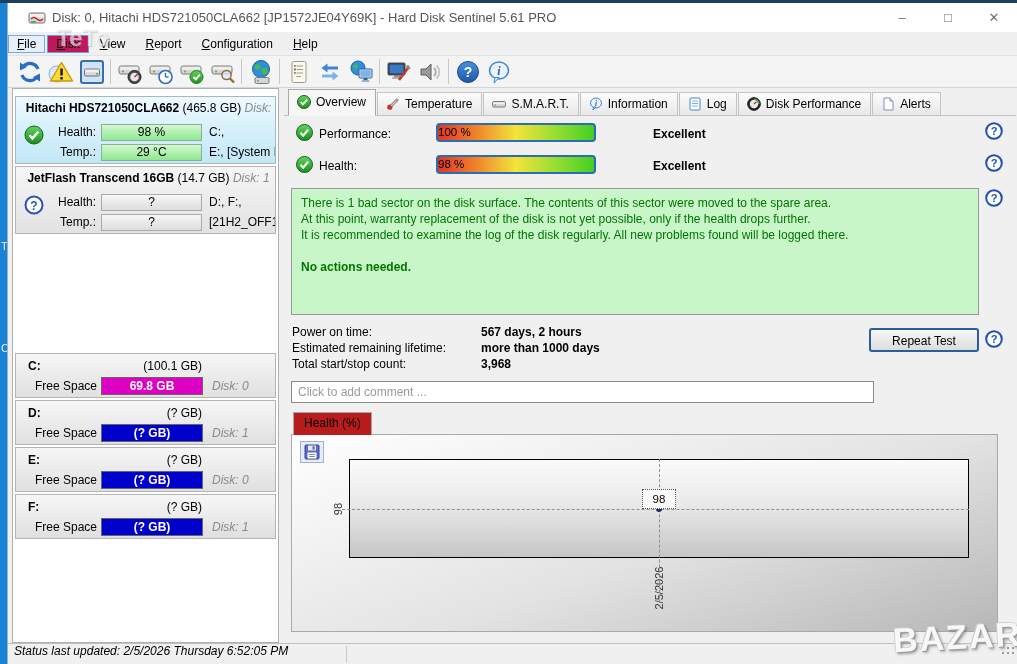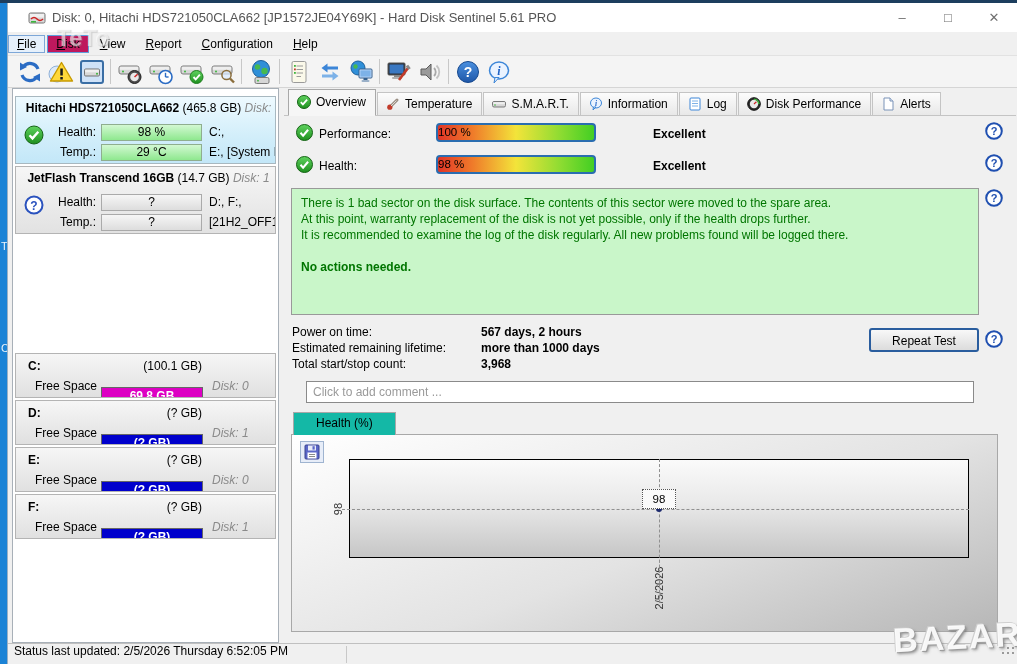--- a/index.html
+++ b/index.html
@@ -52,21 +52,21 @@
                background:linear-gradient(180deg,#d2f8d2,#8fe88f); text-align:center; line-height:15px; }
   .drow .bar.unk { background:linear-gradient(180deg,#f6f6f6,#dddddd); border-color:#aaa; }
   .drow .ext { position:absolute; left:193px; top:1px; white-space:nowrap; }
 
   .part-panel { position:absolute; left:2px; width:261px; height:45px; border:1px solid #b4b4b4;
                 background:linear-gradient(180deg,#f6f6f6 0%,#e0e0e0 100%); overflow:hidden; }
   .part-letter { position:absolute; left:12px; top:5px; font-weight:bold; }
   .part-size { position:absolute; left:80px; top:5px; width:106px; text-align:right; }
   .part-free-lbl { position:absolute; left:0px; top:25px; width:81px; text-align:right; }
   .part-bar { position:absolute; left:85px; top:23px; width:102px; height:18px; border:1px solid #666;
-              color:#fff; font-weight:bold; text-align:center; line-height:16px;margin-top:10px; }
+              color:#fff; font-weight:bold; text-align:center; line-height:16px; }
   .part-disk { position:absolute; left:196px; top:25px; color:#8a8a8a; font-style:italic; }
 
   
   .tabstrip { position:absolute; left:276px; top:86px; width:732px; height:27px; display:flex; align-items:flex-end; padding-left:4px; border-bottom:1px solid #c4c4c4; }
   .tab { display:flex; align-items:center; gap:5px; padding:3px 9px 4px 8px; height:23px;
          background:linear-gradient(180deg,#fcfcfc,#e8e8e8); border:1px solid #c4c4c4; border-bottom:none; margin-right:1px; white-space:nowrap; }
   .tab.active { background:#f6f6f6; height:26px; border-color:#a8a8a8; position:relative; }
   .tab.active::after { content:""; position:absolute; left:0; right:0; bottom:-1px; height:2px; background:#f6f6f6; }
 
   
@@ -82,44 +82,44 @@
   .msgbox { position:absolute; left:283px; top:185px; width:688px; height:127px; background:#c9f6c9; border:1px solid #999;
             color:#007500; padding:6px 9px; line-height:16px; }
   .msgbox .bold { font-weight:bold; }
 
   .stat-label { position:absolute; left:284px; }
   .stat-value { position:absolute; left:473px; font-weight:bold; }
 
   .repeat-btn { position:absolute; left:861px; top:325px; width:110px; height:24px; background:linear-gradient(180deg,#f8f8f8,#dcdcdc);
                 border:2px solid #2a5d9e; border-radius:3px; text-align:center; line-height:20px; }
 
-  .comment { position:absolute; left:283px; top:378px; width:668px; height:22px; border:1px solid #8a8a8a; background:#fff;
-             font-family:"Liberation Sans",sans-serif; font-size:12px; padding:0 6px; color:#000;margin-left:15px; }
+  .comment { position:absolute; left:283px; top:378px; width:583px; height:22px; border:1px solid #8a8a8a; background:#fff;
+             font-family:"Liberation Sans",sans-serif; font-size:12px; padding:0 6px; color:#000; }
   .comment::placeholder { color:#9a9a9a; }
 
   
-  .chart-tab { position:absolute; left:285px; top:409px; height:23px; padding:3px 22px; background:#14b8a6;
+  .chart-tab { position:absolute; left:285px; top:409px; height:23px; padding:3px 10px; background:#b91c1c;
                border:1px solid #a8a8a8; border-bottom:none; z-index:3; }
   .chart-panel { position:absolute; left:283px; top:431px; width:707px; height:198px; border:1px solid #a8a8a8;
                  background:linear-gradient(160deg,#ffffff 0%,#e3e3e3 55%,#b7b7b7 100%); overflow:hidden; }
   .save-btn { position:absolute; left:8px; top:6px; width:24px; height:22px; background:#e7edf8; border:1px solid #9fb4d0;
               display:flex; align-items:center; justify-content:center; }
   .plot { position:absolute; left:57px; top:24px; width:620px; height:99px; border:1px solid #000;
           background:linear-gradient(180deg,#fafafa 0%,#e9e9e9 45%,#c6c6c6 100%); }
   .hline { position:absolute; left:50px; top:74px; width:627px; height:0; border-top:1px dashed #909090; }
   .vline { position:absolute; left:367px; top:24px; width:0; height:144px; border-left:1px dashed #909090; }
   .ylab { position:absolute; left:33px; top:67px; width:28px; height:14px; transform:rotate(-90deg); text-align:center; font-size:11px; color:#333; }
   .xlab { position:absolute; left:340px; top:146px; width:56px; height:14px; transform:rotate(-90deg); text-align:center; font-size:11px; color:#333; }
   .pt { position:absolute; left:364px; top:71px; width:6px; height:6px; border-radius:50%; background:#1d2a6e; }
   .ptlabel { position:absolute; left:350px; top:54px; width:34px; height:20px; border:1px dotted #555; background:#fafafa;
              text-align:center; line-height:18px; font-size:11.5px; }
 
   
   .statusbar { position:absolute; left:0; top:640px; width:100%; height:14px; background:#f0f0f0; border-top:1px solid #c0c0c0;
-               display:flex; padding-left:6px; }
+               display:flex; padding-left:6px;font-style:italic; }
   .status-sep { position:absolute; left:338px; top:2px; width:1px; height:17px; background:#c8c8c8; }
   .grip { position:absolute; right:2px; bottom:2px; width:13px; height:13px;
           background:
             radial-gradient(circle at 11px 11px, #9a9a9a 1.2px, transparent 1.5px),
             radial-gradient(circle at 11px 6px,  #9a9a9a 1.2px, transparent 1.5px),
             radial-gradient(circle at 6px 11px,  #9a9a9a 1.2px, transparent 1.5px),
             radial-gradient(circle at 11px 1px,  #9a9a9a 1.2px, transparent 1.5px),
             radial-gradient(circle at 6px 6px,   #9a9a9a 1.2px, transparent 1.5px),
             radial-gradient(circle at 1px 11px,  #9a9a9a 1.2px, transparent 1.5px); }
 

